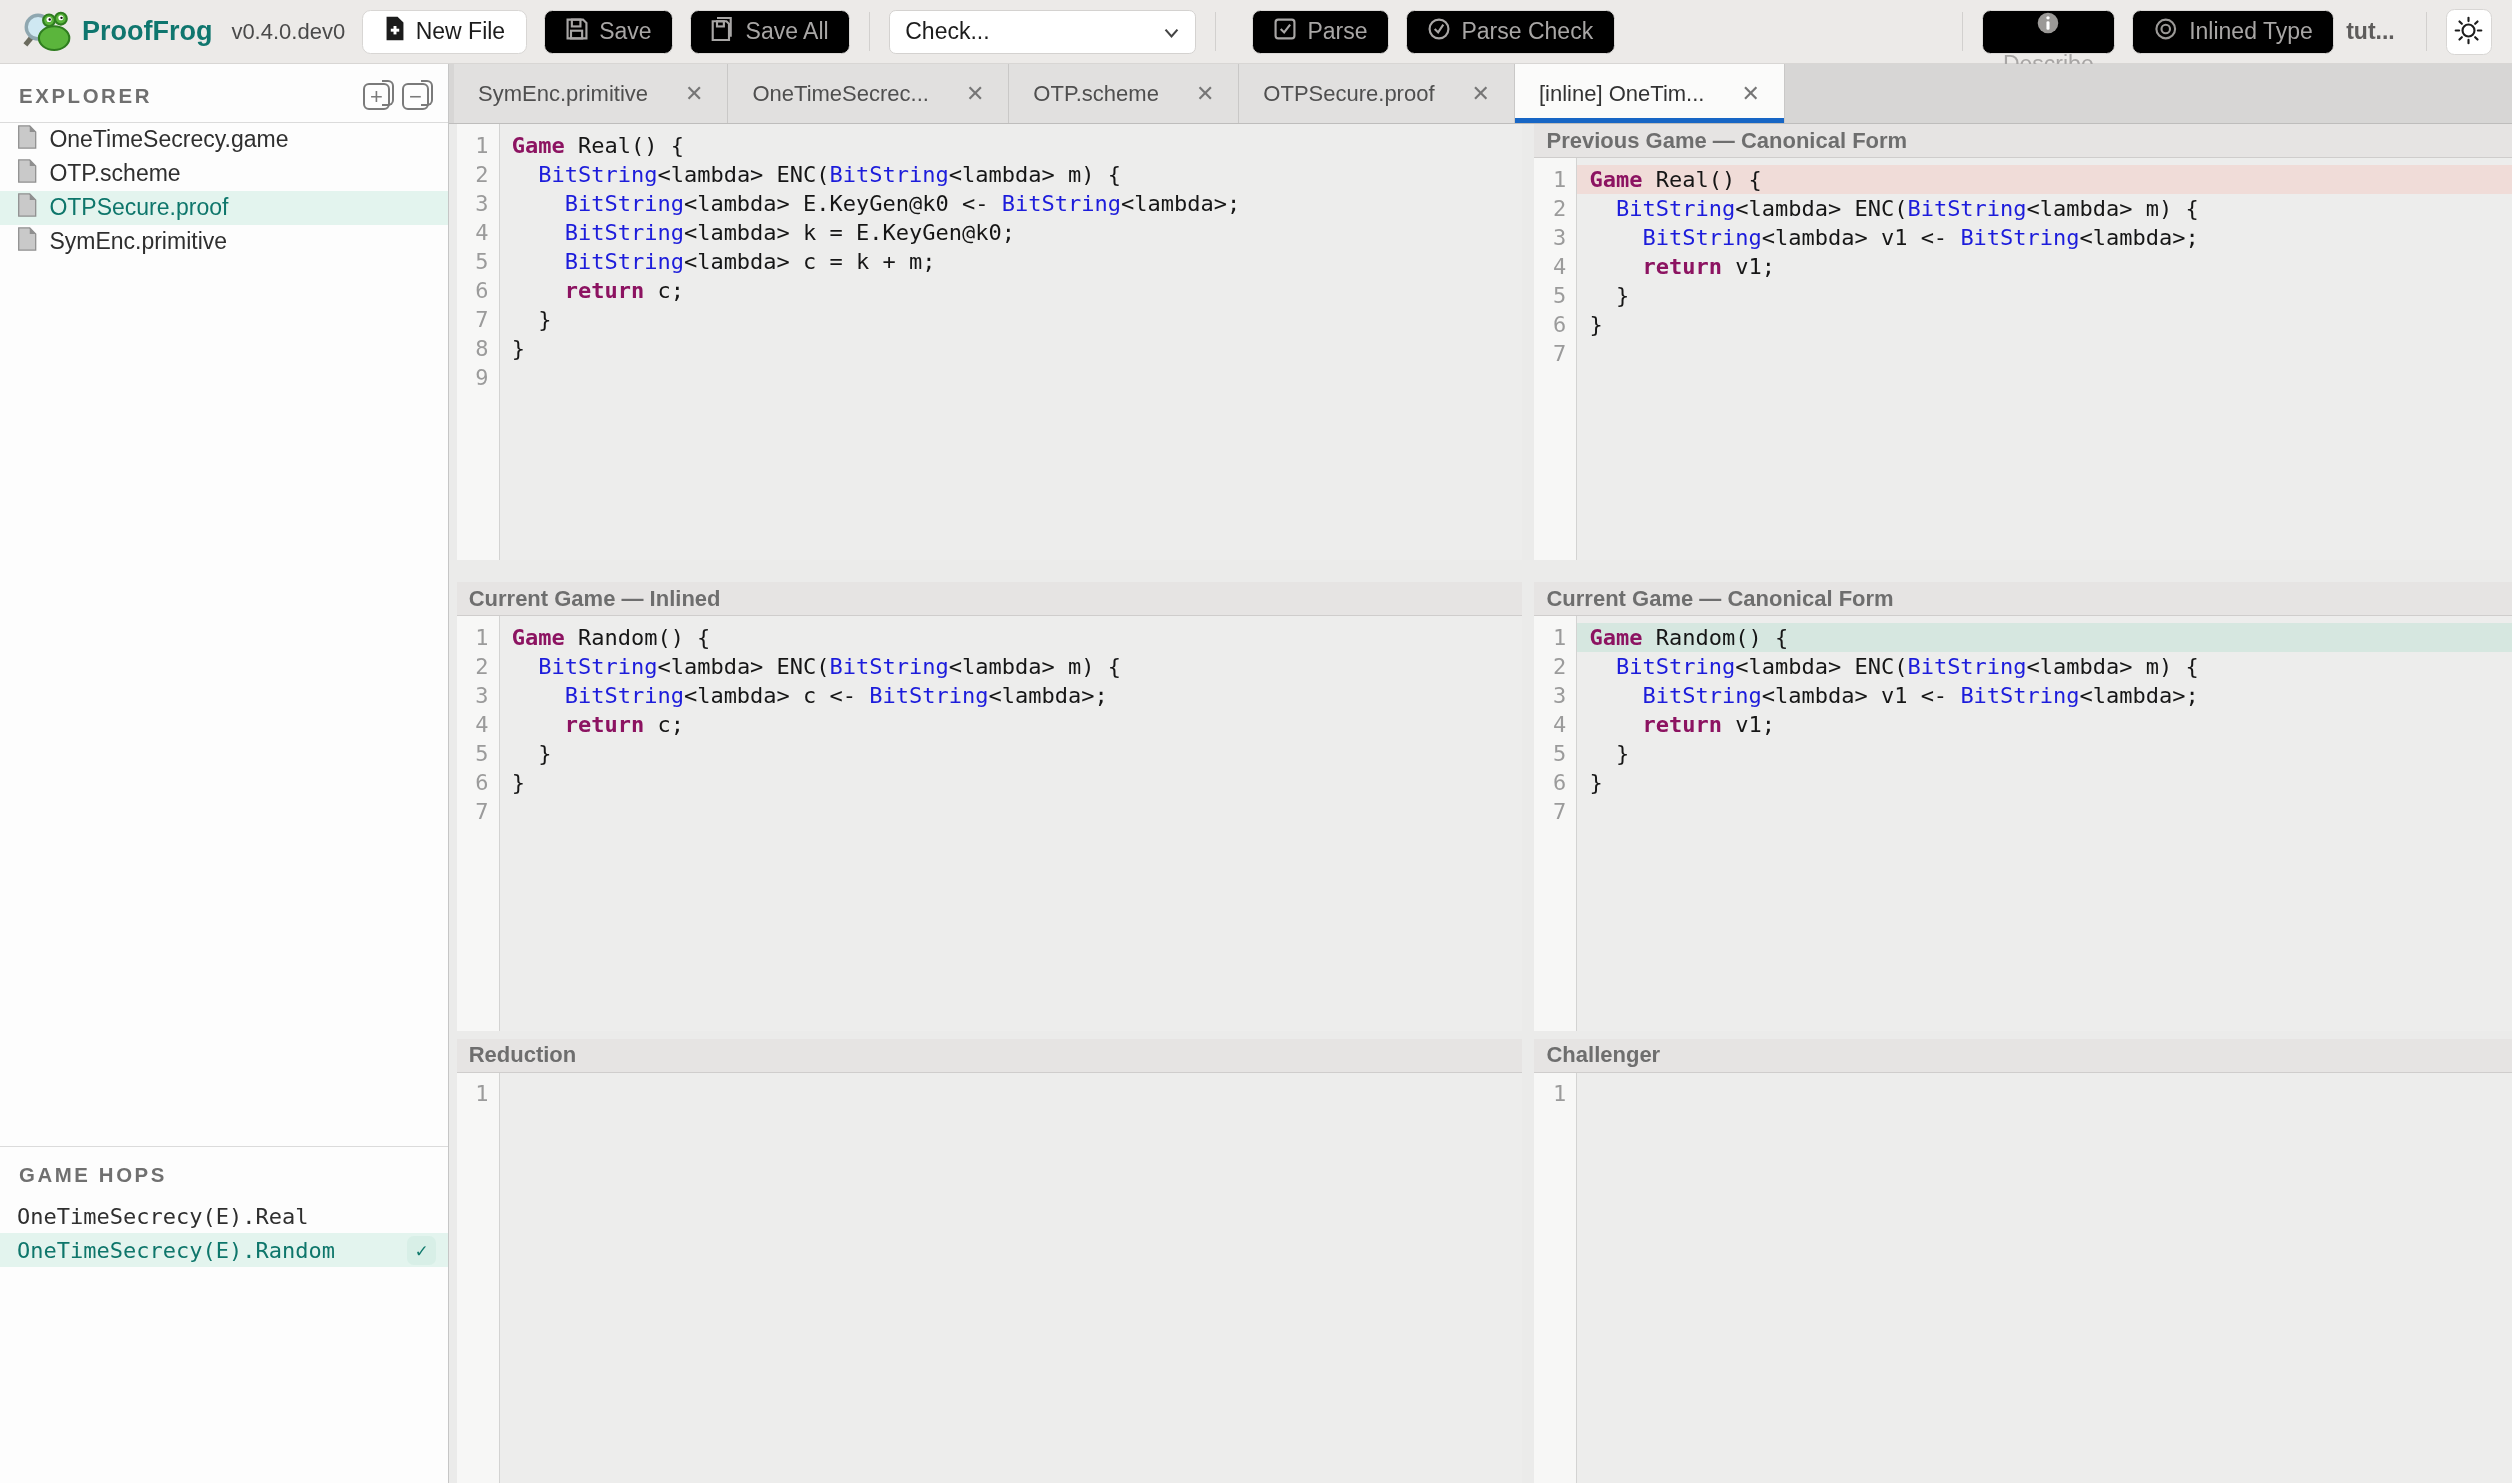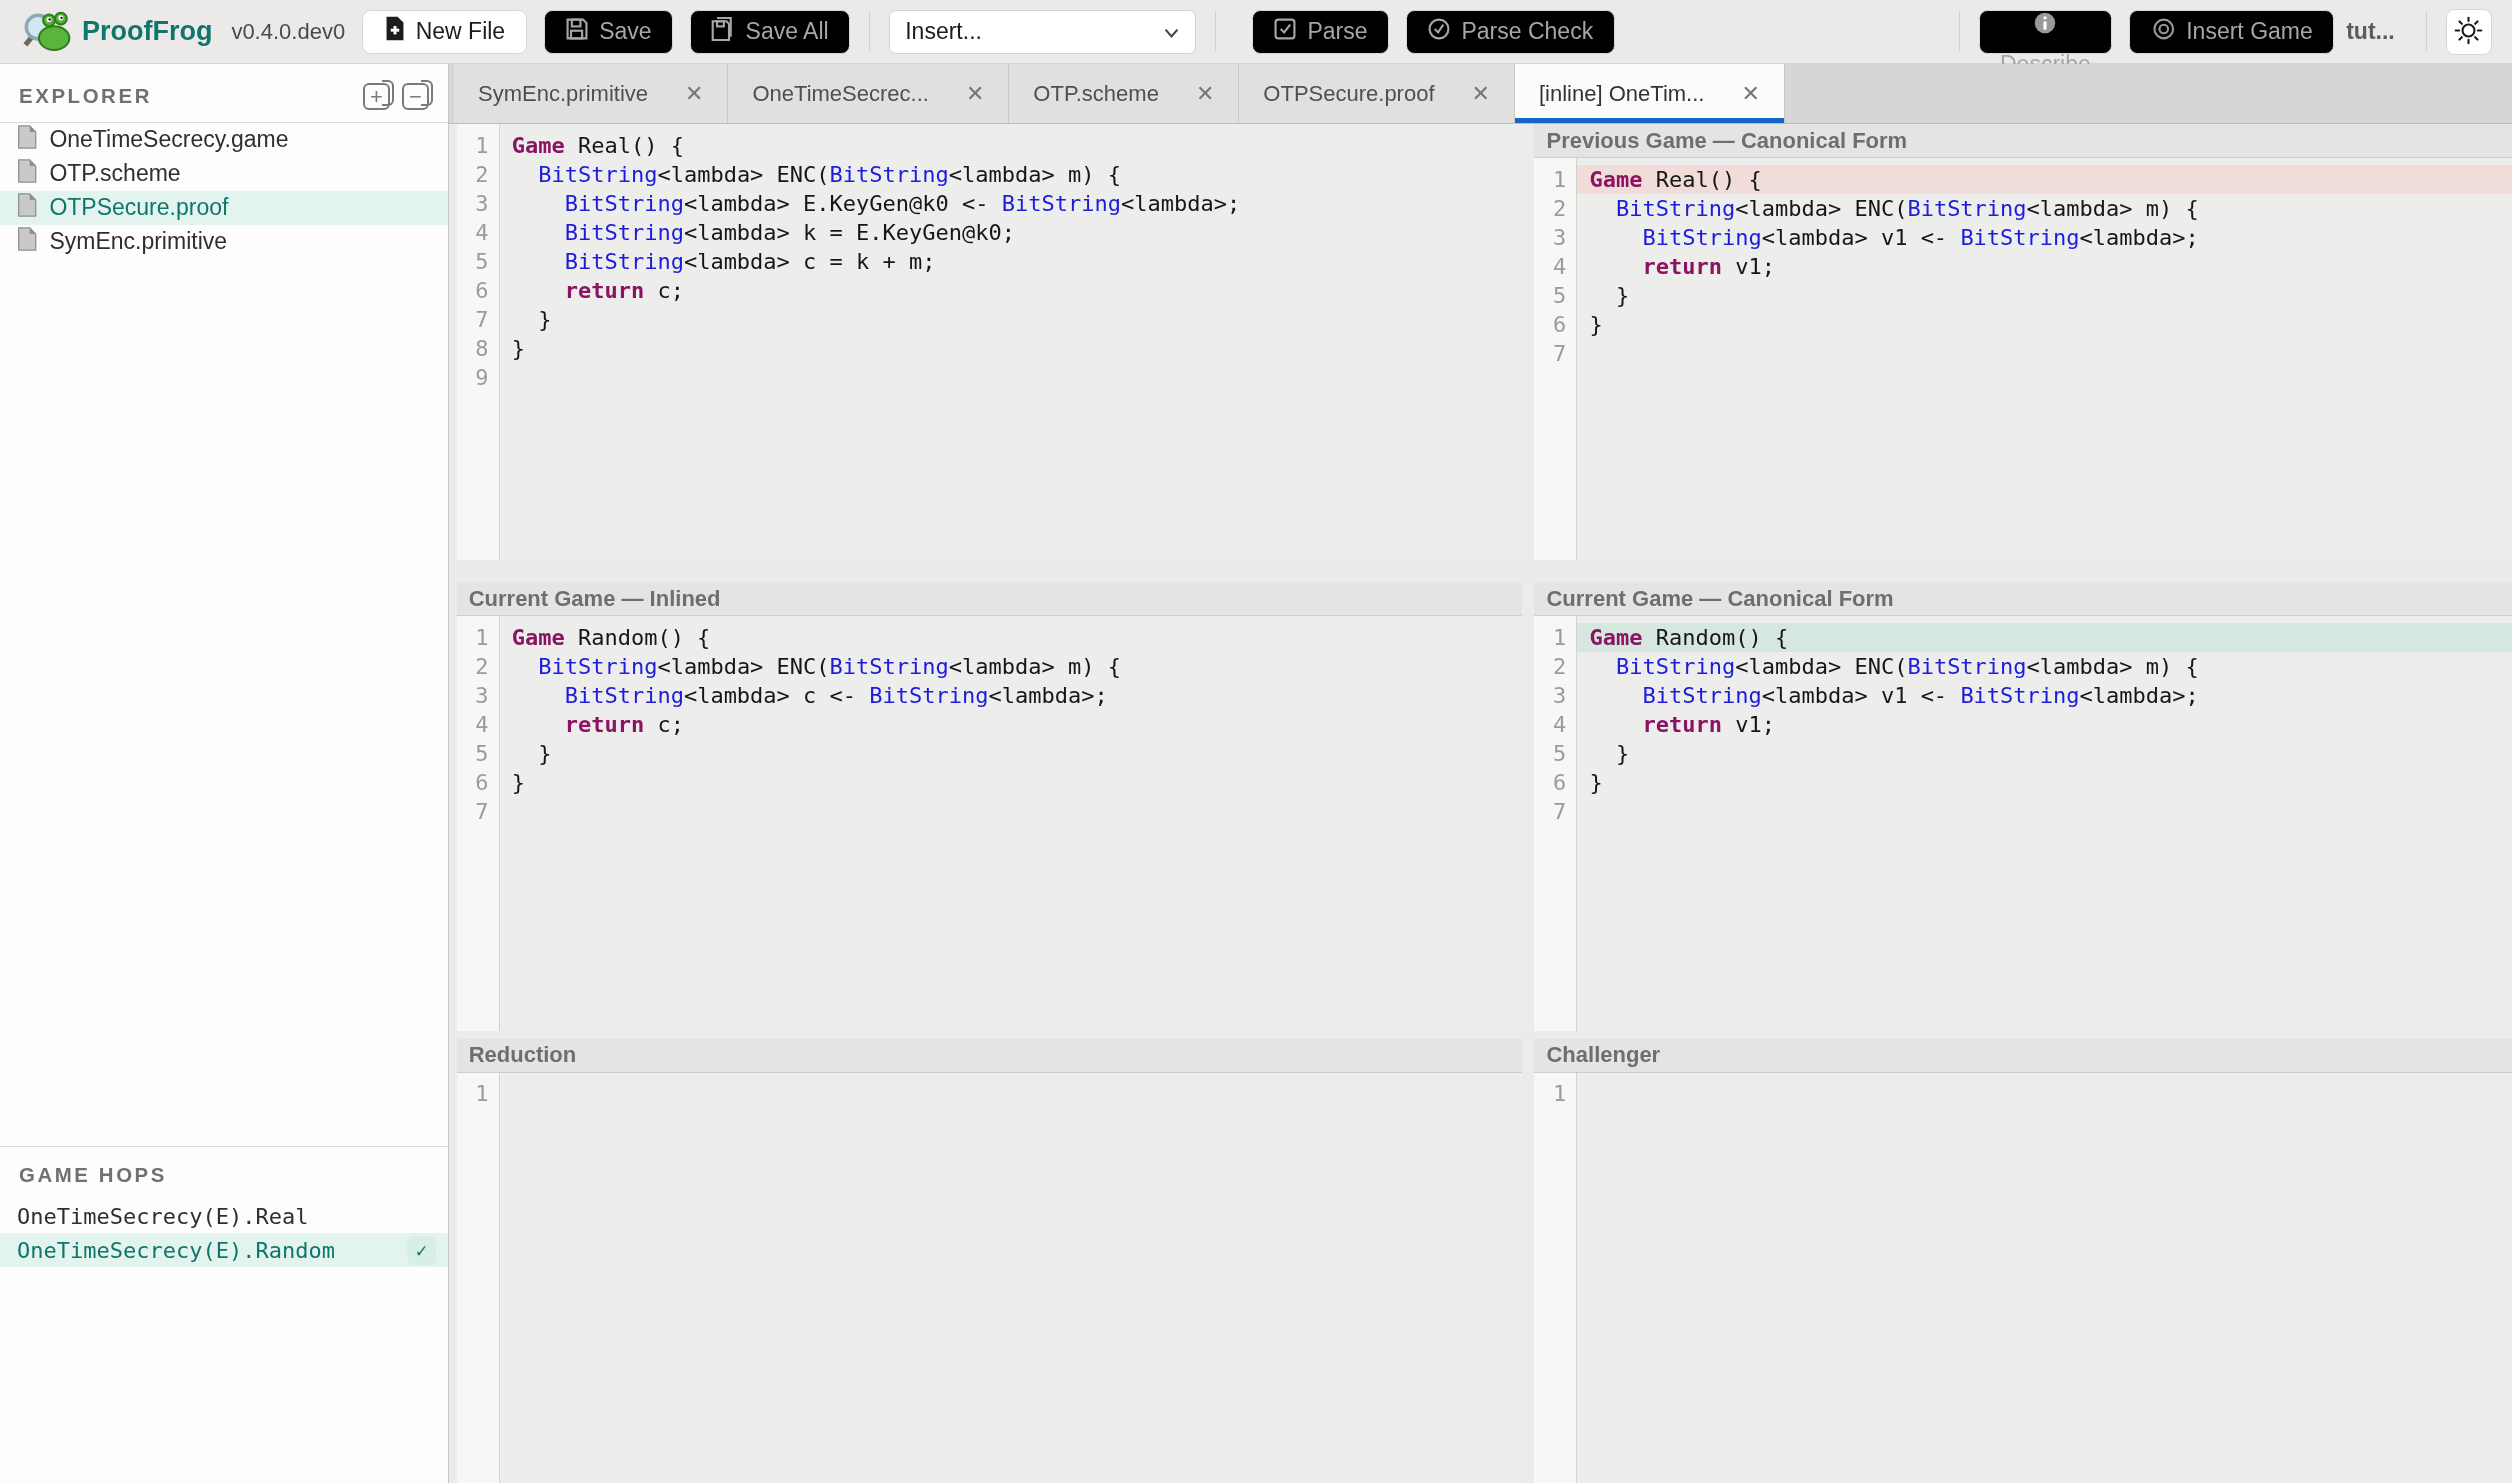--- a/index.html
+++ b/index.html
@@ -143,21 +143,21 @@
         <path d="M2 5 h16 l3 3 v19 h-19 z"></path>
         <rect x="7" y="5" width="8" height="6"></rect>
       </svg>
     </span>
     <span>Save All</span>
   </button>
 
   <div class="tb-divider"></div>
 
   <div class="select">
-    <span>Insert...</span>
+    <span>Check...</span>
     <span>
       <svg width="17" height="12" viewBox="0 0 20 14" fill="none" stroke="#444" stroke-width="2.5">
         <polyline points="3,3 10,11 17,3"></polyline>
       </svg>
     </span>
   </div>
 
   <div class="tb-divider"></div>
 
   <button class="btn">
@@ -195,21 +195,21 @@
     <span>Describe</span>
   </button>
 
   <button class="btn">
     <span>
       <svg width="25.5" height="24" viewBox="0 0 30 28" fill="none" stroke="#9B9997" stroke-width="2.5">
         <circle cx="15" cy="14" r="11"></circle>
         <circle cx="15" cy="14" r="5"></circle>
       </svg>
     </span>
-    <span>Insert Game</span>
+    <span>Inlined Type</span>
   </button>
 
   <span class="tut-label">tut...</span>
 
   <div class="tb-divider"></div>
 
   <button class="icon-btn">
     <span>
       <svg width="29" height="29" viewBox="0 0 34 34" fill="none" stroke="#1C1C1C" stroke-width="2.5" stroke-linecap="round">
         <circle cx="17" cy="17" r="7"></circle>

